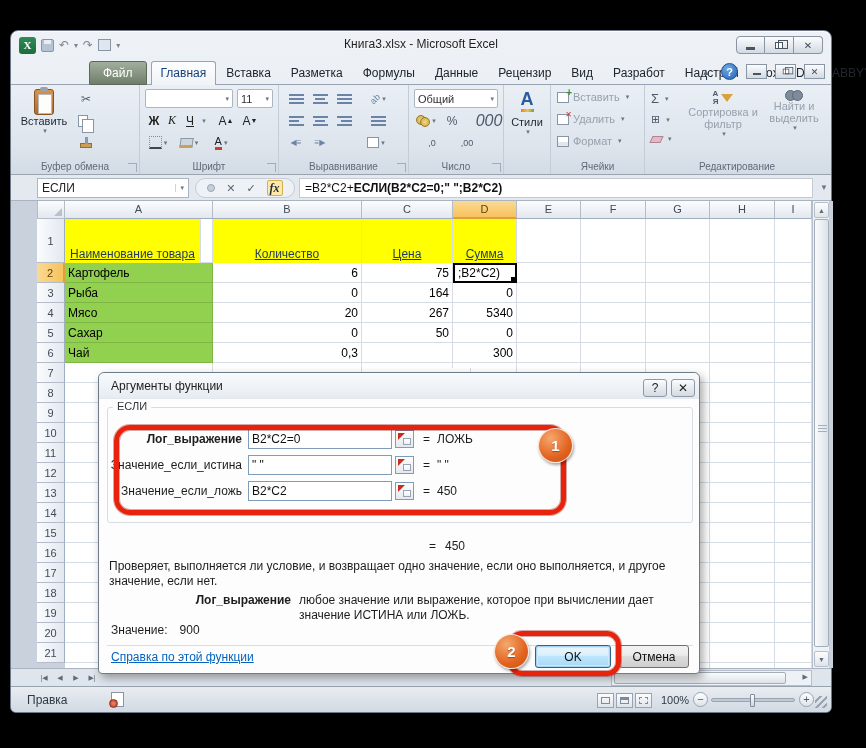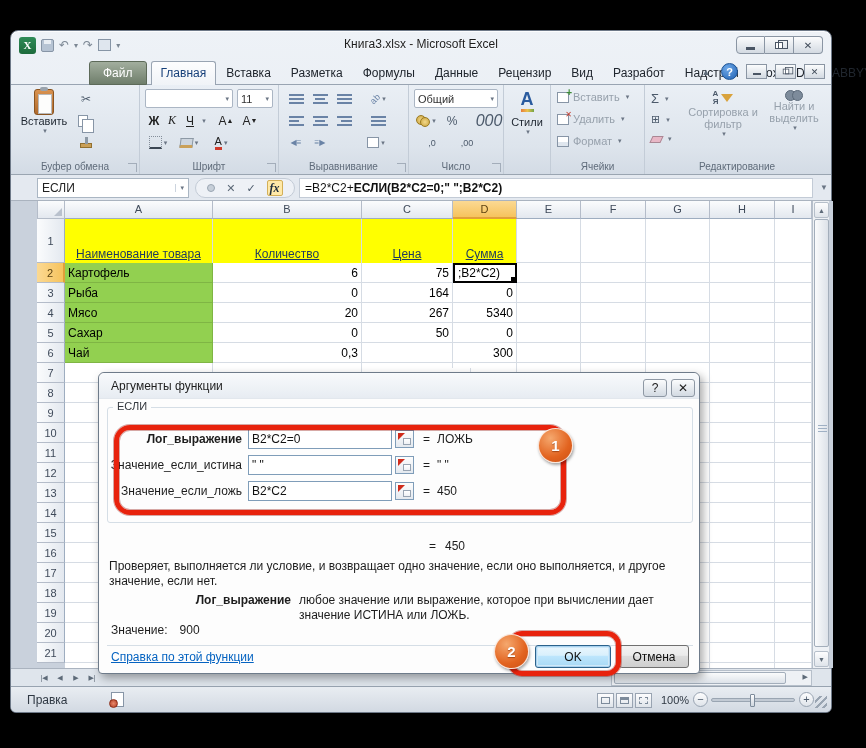--- a/index.html
+++ b/index.html
@@ -562,21 +562,21 @@
           <div class="gline" style="left: 54px; top: 321px; width: 747px; height: 1px;"></div>
           <div class="gline" style="left: 54px; top: 341px; width: 747px; height: 1px;"></div>
           <div class="gline" style="left: 54px; top: 361px; width: 747px; height: 1px;"></div>
           <div class="gline" style="left: 54px; top: 381px; width: 747px; height: 1px;"></div>
           <div class="gline" style="left: 54px; top: 401px; width: 747px; height: 1px;"></div>
           <div class="gline" style="left: 54px; top: 421px; width: 747px; height: 1px;"></div>
           <div class="gline" style="left: 54px; top: 441px; width: 747px; height: 1px;"></div>
           <div class="gline" style="left: 54px; top: 461px; width: 747px; height: 1px;"></div>
         </div>
       <div id="cells">
-          <div class="cell yellow" style="left: 54px; top: 18px; width: 148px; height: 44px;">Наименование товара</div>
+          <div class="cell yellow" style="left: 54px; top: 18px; width: 136px; height: 44px;">Наименование товара</div>
           <div class="cell yellow" style="left: 202px; top: 18px; width: 149px; height: 44px;">Количество</div>
           <div class="cell yellow" style="left: 351px; top: 18px; width: 91px; height: 44px;">Цена</div>
           <div class="cell yellow" style="left: 442px; top: 18px; width: 64px; height: 44px;">Сумма</div>
           <div class="cell green" style="left: 54px; top: 62px; width: 148px; height: 20px;">Картофель</div>
           <div class="cell num" style="left: 202px; top: 62px; width: 149px; height: 20px;">6</div>
           <div class="cell num" style="left: 351px; top: 62px; width: 91px; height: 20px;">75</div>
           <div class="cell editcell" style="left: 442px; top: 62px; width: 64px; height: 20px;">;B2*C2)</div>
           <div class="cell green" style="left: 54px; top: 82px; width: 148px; height: 20px;">Рыба</div>
           <div class="cell num" style="left: 202px; top: 82px; width: 149px; height: 20px;">0</div>
           <div class="cell num" style="left: 351px; top: 82px; width: 91px; height: 20px;">164</div>

